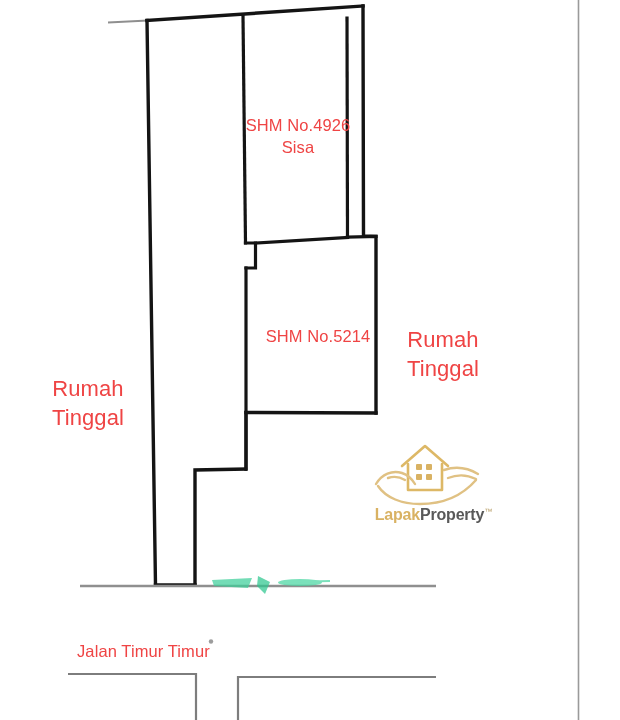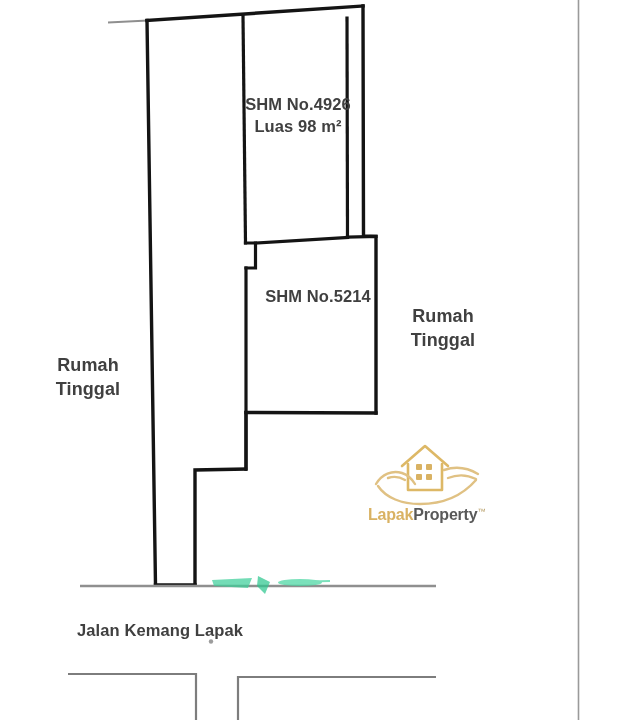--- a/index.html
+++ b/index.html
@@ -26,45 +26,46 @@
     position: absolute;
     left: 0; top: 0;
     width: 620px;
     height: 720px;
     display: block;
   }
   .map-label {
     position: absolute;
     text-align: center;
     line-height: 1.34;
-    font-weight: 700;
+    font-weight: 400;
     letter-spacing: 0.1px;
-    color: #404040;
+    color: #ef4444;
     white-space: nowrap;
     font-family: "Liberation Sans", sans-serif;
+    margin-top: 21px;
   }
   .lbl-parcel { font-size: 16.5px; }
-  .lbl-use    { font-size: 18px; text-align: center; }
+  .lbl-use    { font-size: 22px; text-align: center; }
   .lbl-street { font-size: 16.5px; }
   .lbl-line   { display: block; }
 
   
   #brand-logo {
     position: absolute;
     left: 368px;
     top: 434px;
     width: 124px;
     height: 100px;
   }
   #brand-logo svg { display: block; width: 124px; height: 74px; }
   #brand-wordmark {
     position: absolute;
     left: 0; top: 72px;
     width: 124px;
-    text-align: left;
+    text-align: right;
     font-size: 16px;
     font-weight: 700;
     letter-spacing: -0.2px;
     white-space: nowrap;
   }
   #brand-wordmark .w-lapak { color: #d9b263; }
   #brand-wordmark .w-property { color: #595959; }
   #brand-wordmark .w-tm {
     color: #b9a06a;
     font-size: 8px;
@@ -126,43 +127,43 @@
 
     <g fill="none" stroke="#7d7d7d" stroke-width="2.2" stroke-linejoin="miter">
       <path d="M68,674 L196,674 L196,720"></path>
       <path d="M238,720 L238,677 L436,677"></path>
     </g>
     <circle cx="211" cy="641.5" r="2.2" fill="#4a4a4a" opacity="0.55"></circle>
   </svg>
 
   <div class="map-label lbl-parcel" style="left:218px; top:93px; width:160px;">
     <span class="lbl-line">SHM No.4926</span>
-    <span class="lbl-line">Luas 98 m²</span>
+    <span class="lbl-line">Sisa</span>
   </div>
 
   <div class="map-label lbl-parcel" style="left:125px; top:228px; width:160px;">
   </div>
 
-  <div class="map-label lbl-parcel" style="left:238px; top:285px; width:160px;">
+  <div class="map-label lbl-parcel" style="left:238px; top:304px; width:160px;">
     <span class="lbl-line">SHM No.5214</span>
   </div>
 
   <div class="map-label lbl-use" style="left:28px; top:353px; width:120px;">
     <span class="lbl-line">Rumah</span>
     <span class="lbl-line">Tinggal</span>
   </div>
 
   <div class="map-label lbl-use" style="left:383px; top:304px; width:120px;">
     <span class="lbl-line">Rumah</span>
     <span class="lbl-line">Tinggal</span>
   </div>
 
 
   <div class="map-label lbl-street" style="left:77px; top:619px; width:220px; text-align:left;">
-    <span class="lbl-line">Jalan Kemang Lapak</span>
+    <span class="lbl-line">Jalan Timur Timur</span>
   </div>
 
   <div id="brand-logo">
     <svg viewBox="0 0 124 74">
 
       <g fill="none" stroke="#ddb866" stroke-width="2.6" stroke-linejoin="round" stroke-linecap="round">
         <path d="M34,32 L57,12 L80,32"></path>
         <path d="M40,30 L40,56 L74,56 L74,30"></path>
       </g>
 

